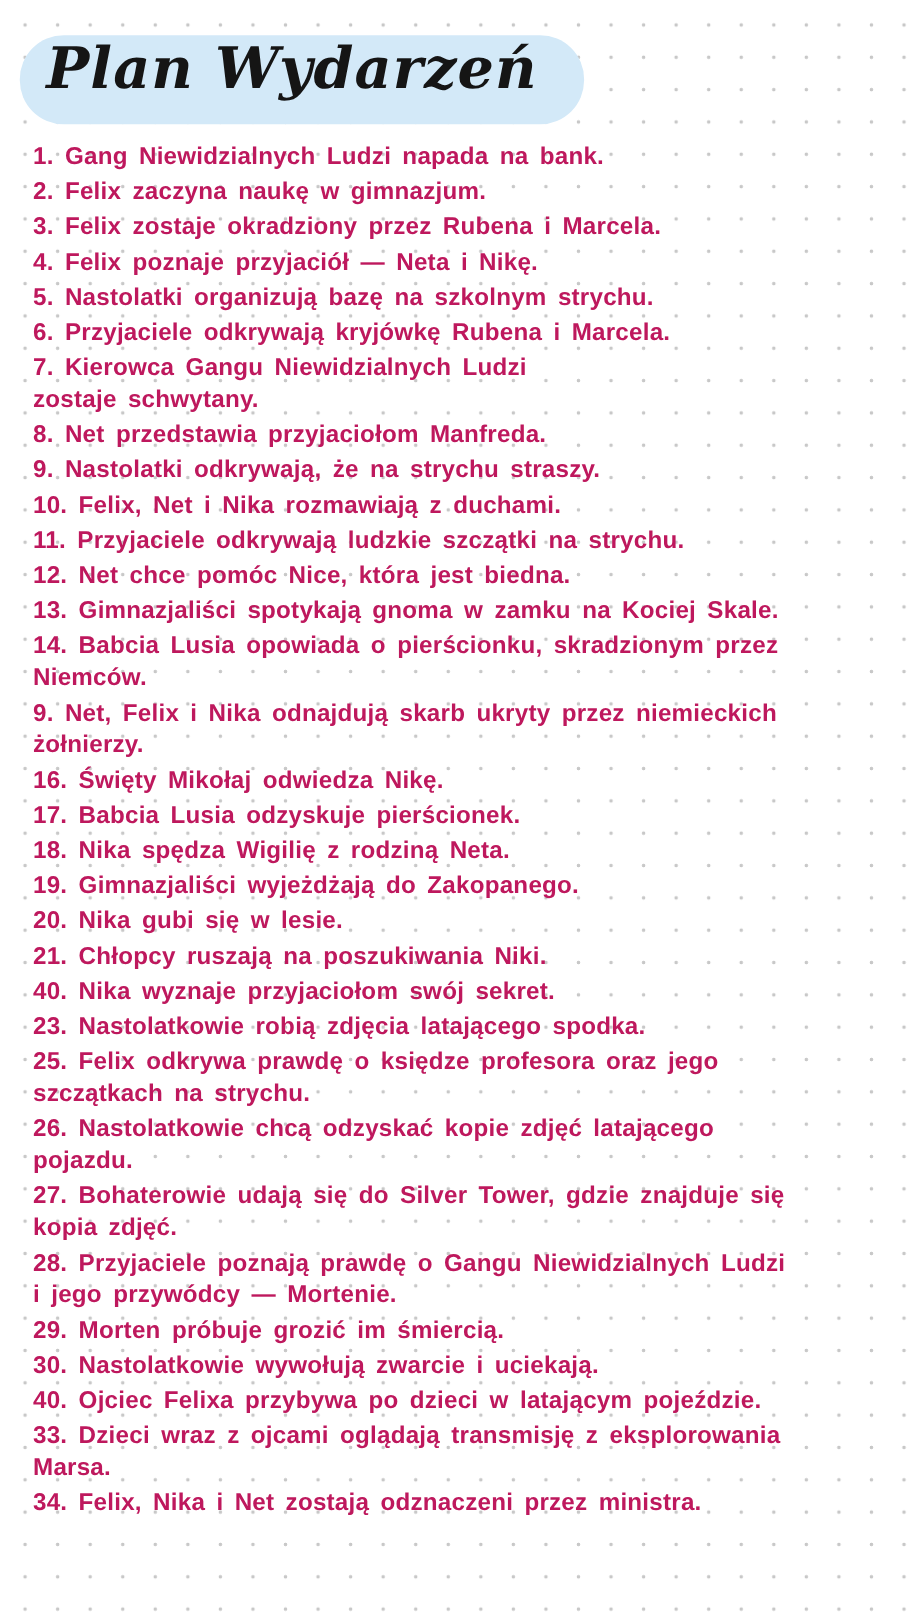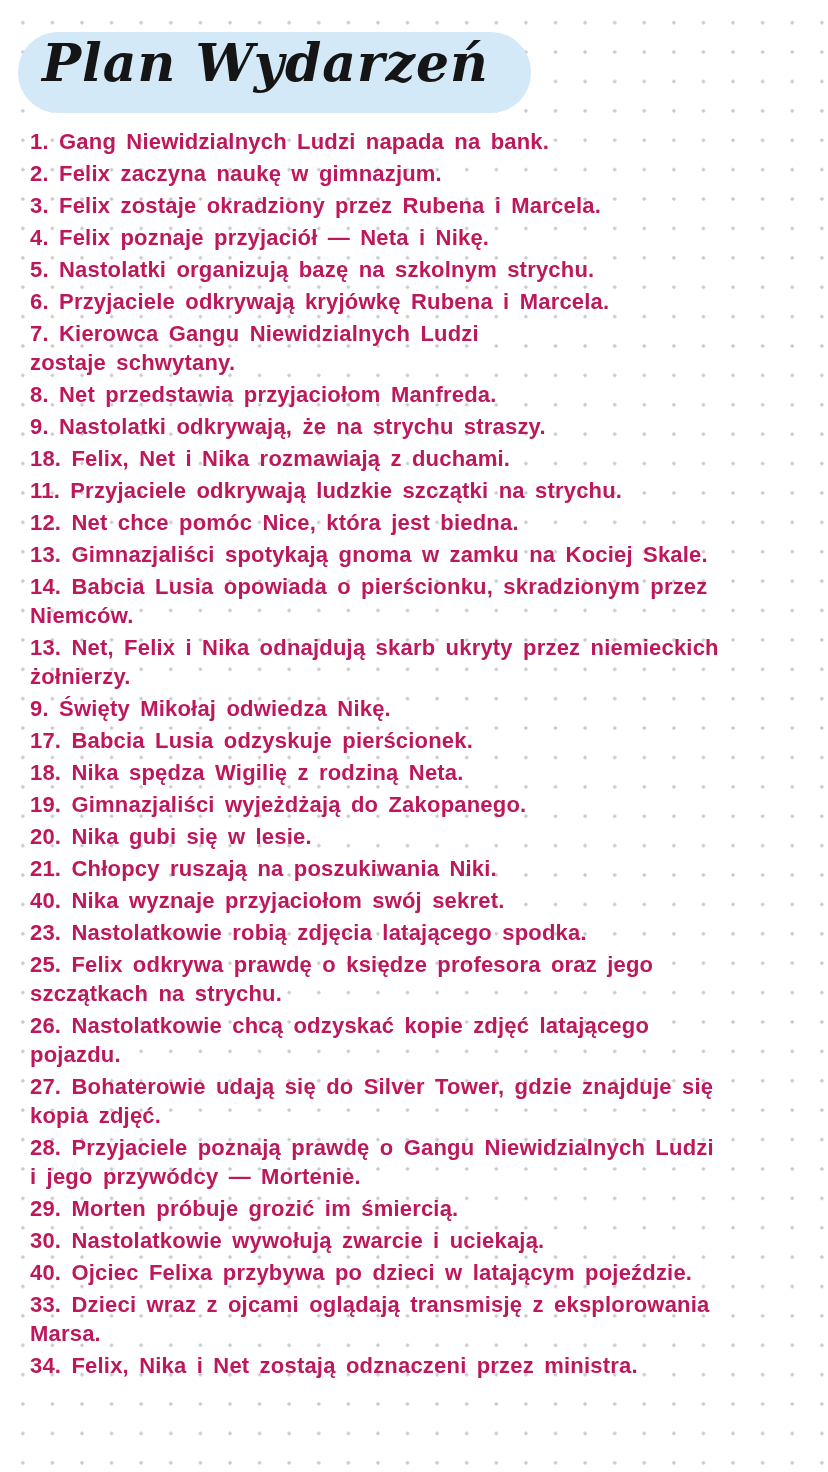--- a/index.html
+++ b/index.html
@@ -68,29 +68,29 @@
       <p>1. Gang Niewidzialnych Ludzi napada na bank.</p>
       <p>2. Felix zaczyna naukę w gimnazjum.</p>
       <p>3. Felix zostaje okradziony przez Rubena i Marcela.</p>
       <p>4. Felix poznaje przyjaciół — Neta i Nikę.</p>
       <p>5. Nastolatki organizują bazę na szkolnym strychu.</p>
       <p>6. Przyjaciele odkrywają kryjówkę Rubena i Marcela.</p>
       <p>7. Kierowca Gangu Niewidzialnych Ludzi
 zostaje schwytany.</p>
       <p>8. Net przedstawia przyjaciołom Manfreda.</p>
       <p>9. Nastolatki odkrywają, że na strychu straszy.</p>
-      <p>18. Felix, Net i Nika rozmawiają z duchami.</p>
+      <p>10. Felix, Net i Nika rozmawiają z duchami.</p>
       <p>11. Przyjaciele odkrywają ludzkie szczątki na strychu.</p>
       <p>12. Net chce pomóc Nice, która jest biedna.</p>
       <p>13. Gimnazjaliści spotykają gnoma w zamku na Kociej Skale.</p>
       <p>14. Babcia Lusia opowiada o pierścionku, skradzionym przez
 Niemców.</p>
-      <p>13. Net, Felix i Nika odnajdują skarb ukryty przez niemieckich
+      <p>9. Net, Felix i Nika odnajdują skarb ukryty przez niemieckich
 żołnierzy.</p>
-      <p>9. Święty Mikołaj odwiedza Nikę.</p>
+      <p>16. Święty Mikołaj odwiedza Nikę.</p>
       <p>17. Babcia Lusia odzyskuje pierścionek.</p>
       <p>18. Nika spędza Wigilię z rodziną Neta.</p>
       <p>19. Gimnazjaliści wyjeżdżają do Zakopanego.</p>
       <p>20. Nika gubi się w lesie.</p>
       <p>21. Chłopcy ruszają na poszukiwania Niki.</p>
       <p>40. Nika wyznaje przyjaciołom swój sekret.</p>
       <p>23. Nastolatkowie robią zdjęcia latającego spodka.</p>
       <p>25. Felix odkrywa prawdę o księdze profesora oraz jego
 szczątkach na strychu.</p>
       <p>26. Nastolatkowie chcą odzyskać kopie zdjęć latającego

